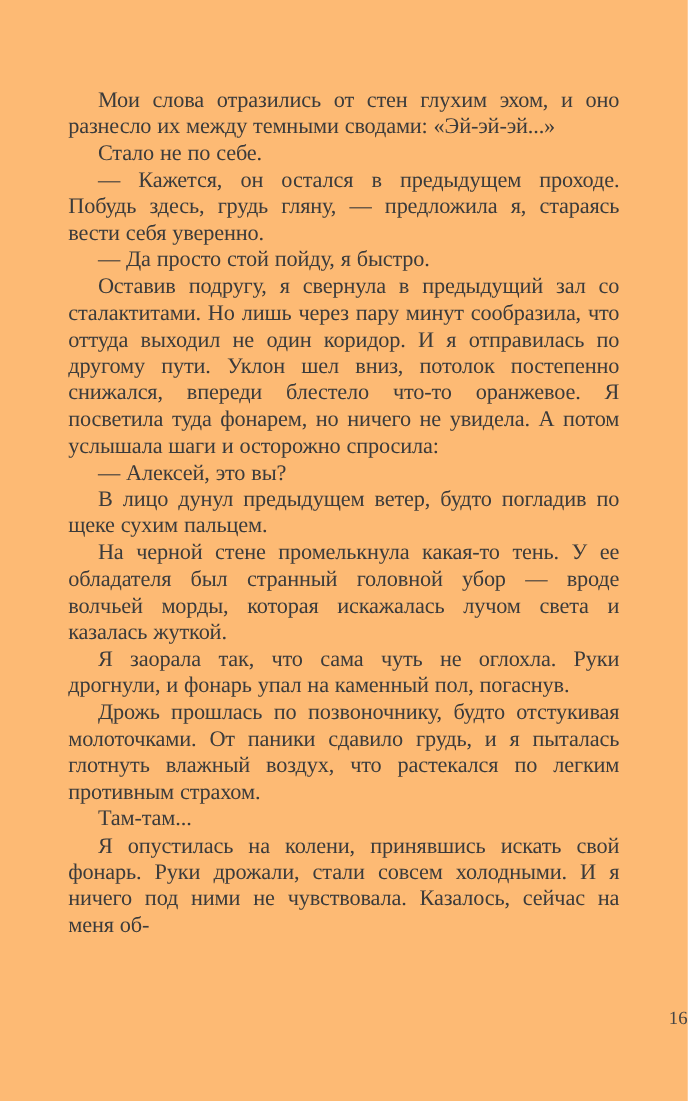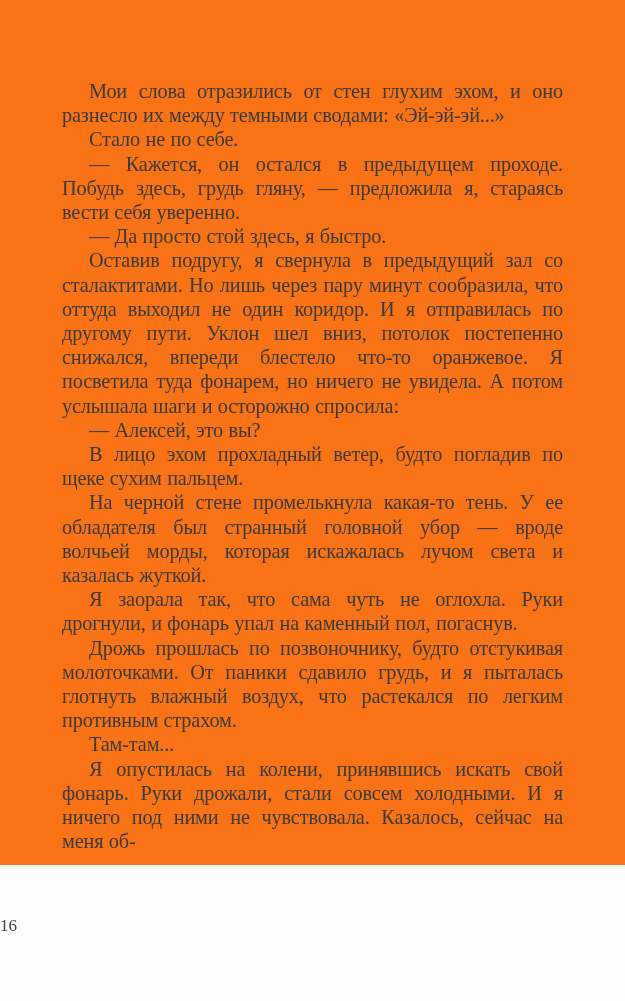--- a/index.html
+++ b/index.html
@@ -13,22 +13,22 @@
     font-family: "Liberation Serif", "DejaVu Serif", serif;
     color: #3b3b3b;
     overflow: hidden;
     position: relative;
   }
   .book-page {
     position: absolute;
     left: 0;
     top: 0;
     width: 625px;
-    height: 865px;
-    background: #f97316;
+    height: 1001px;
+    background: #fdba74;
   }
   .text-block {
     position: absolute;
     left: 62px;
     top: 79px;
     width: 501px;
   }
   .text-block p {
     margin: 0;
     padding: 0;
@@ -39,38 +39,38 @@
     letter-spacing: -0.15px;
     word-spacing: 0.5px;
     hyphens: auto;
     -webkit-hyphens: auto;
   }
   .page-number {
     position: absolute;
     left: 0;
     top: 915px;
     width: 625px;
-    text-align: left;
+    text-align: right;
     font-size: 17px;
     line-height: 22px;
     color: #454545;
   }
 </style>
 </head>
 <body>
 
 <div class="book-page">
   <div class="text-block">
     <p>Мои слова отразились от стен глухим эхом, и оно разнесло их между темными сводами: «Эй-эй-эй...»</p>
     <p>Стало не по себе.</p>
     <p>— Кажется, он остался в предыдущем проходе. Побудь здесь, грудь гляну, — предложила я, стараясь вести себя уверенно.</p>
-    <p>— Да просто стой здесь, я быстро.</p>
+    <p>— Да просто стой пойду, я быстро.</p>
     <p>Оставив подругу, я свернула в предыдущий зал со сталактитами. Но лишь через пару минут сообразила, что оттуда выходил не один коридор. И я отправилась по другому пути. Уклон шел вниз, потолок постепенно снижался, впереди блестело что-то оранжевое. Я посветила туда фонарем, но ничего не увидела. А потом услышала шаги и осторожно спросила:</p>
     <p>— Алексей, это вы?</p>
-    <p>В лицо эхом прохладный ветер, будто погладив по щеке сухим пальцем.</p>
+    <p>В лицо дунул предыдущем ветер, будто погладив по щеке сухим пальцем.</p>
     <p>На черной стене промелькнула какая-то тень. У ее обладателя был странный головной убор — вроде волчьей морды, которая искажалась лучом света и казалась жуткой.</p>
     <p>Я заорала так, что сама чуть не оглохла. Руки дрогнули, и фонарь упал на каменный пол, погаснув.</p>
     <p>Дрожь прошлась по позвоночнику, будто отстукивая молоточками. От паники сдавило грудь, и я пыталась глотнуть влажный воздух, что растекался по легким противным страхом.</p>
     <p>Там-там...</p>
     <p>Я опустилась на колени, принявшись искать свой фонарь. Руки дрожали, стали совсем холодными. И я ничего под ними не чувствовала. Казалось, сейчас на меня об-</p>
   </div>
   <div class="page-number">16</div>
 </div>
 
 </body></html>

